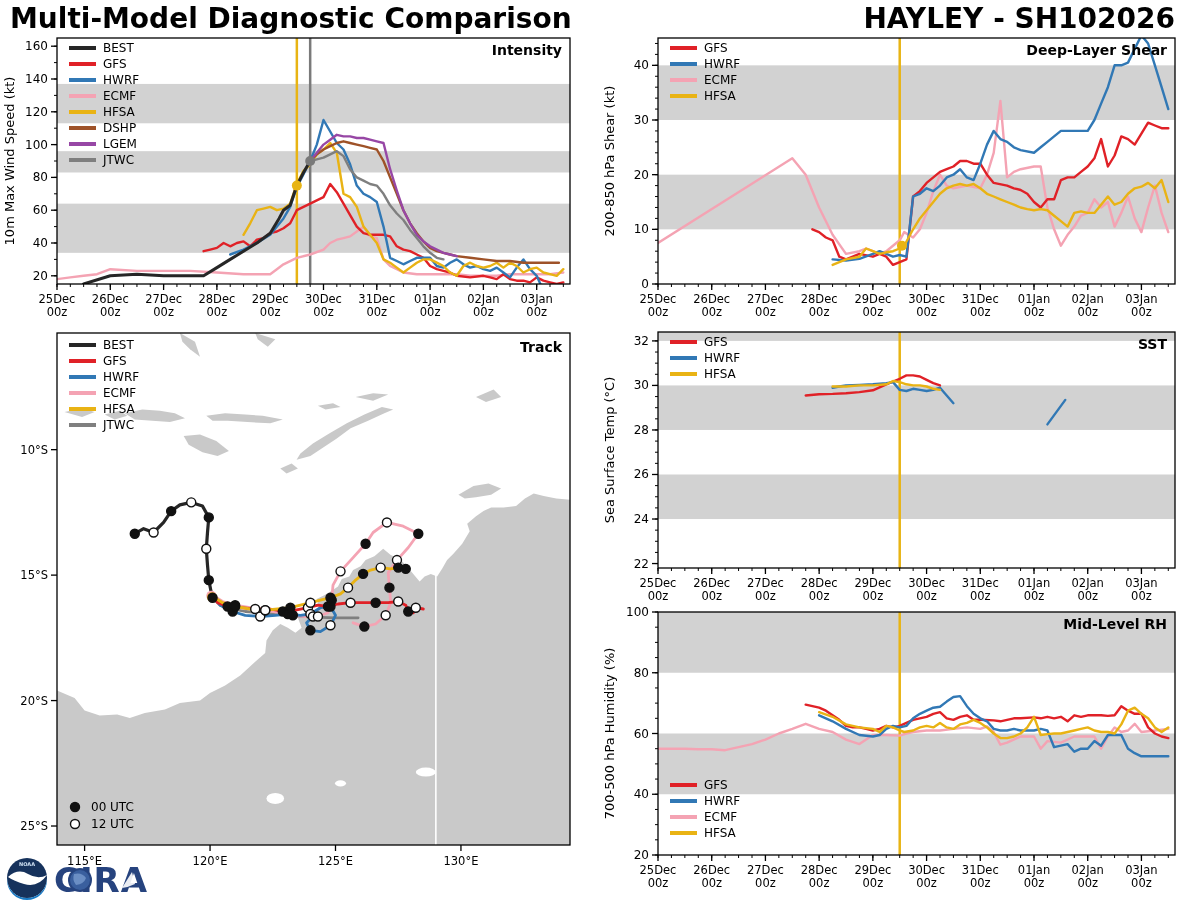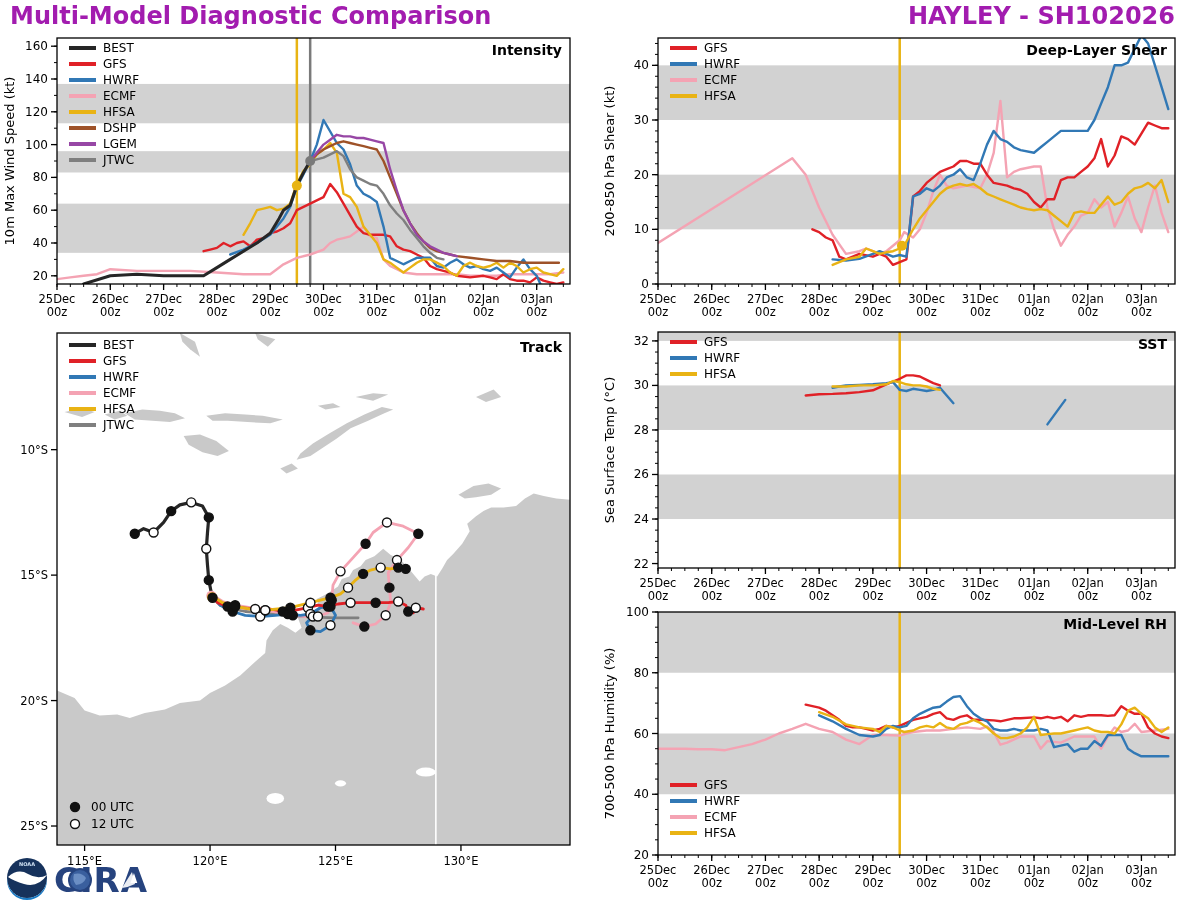--- a/index.html
+++ b/index.html
@@ -1,17 +1,17 @@
 <!DOCTYPE html>
 <html><head>
 <meta charset="utf-8">
 <style>
   html,body{margin:0;padding:0;background:#ffffff;}
   body{width:1200px;height:900px;position:relative;font-family:"DejaVu Sans",sans-serif;overflow:hidden;}
-  .hdr{position:absolute;top:2px;font-weight:bold;font-size:24px;color:#a21caf;}
+  .hdr{position:absolute;top:2px;font-weight:bold;font-size:28px;color:#000000;}
   #hdr-left{left:10px;}
   #hdr-right{right:25px;text-align:right;}
   .panel{position:absolute;}
   svg text{font-family:"DejaVu Sans",sans-serif;}
   #logos{position:absolute;left:4px;top:854px;}
 </style>
 </head>
 <body>
 
 <div id="hdr-left" class="hdr">Multi-Model Diagnostic Comparison</div>

